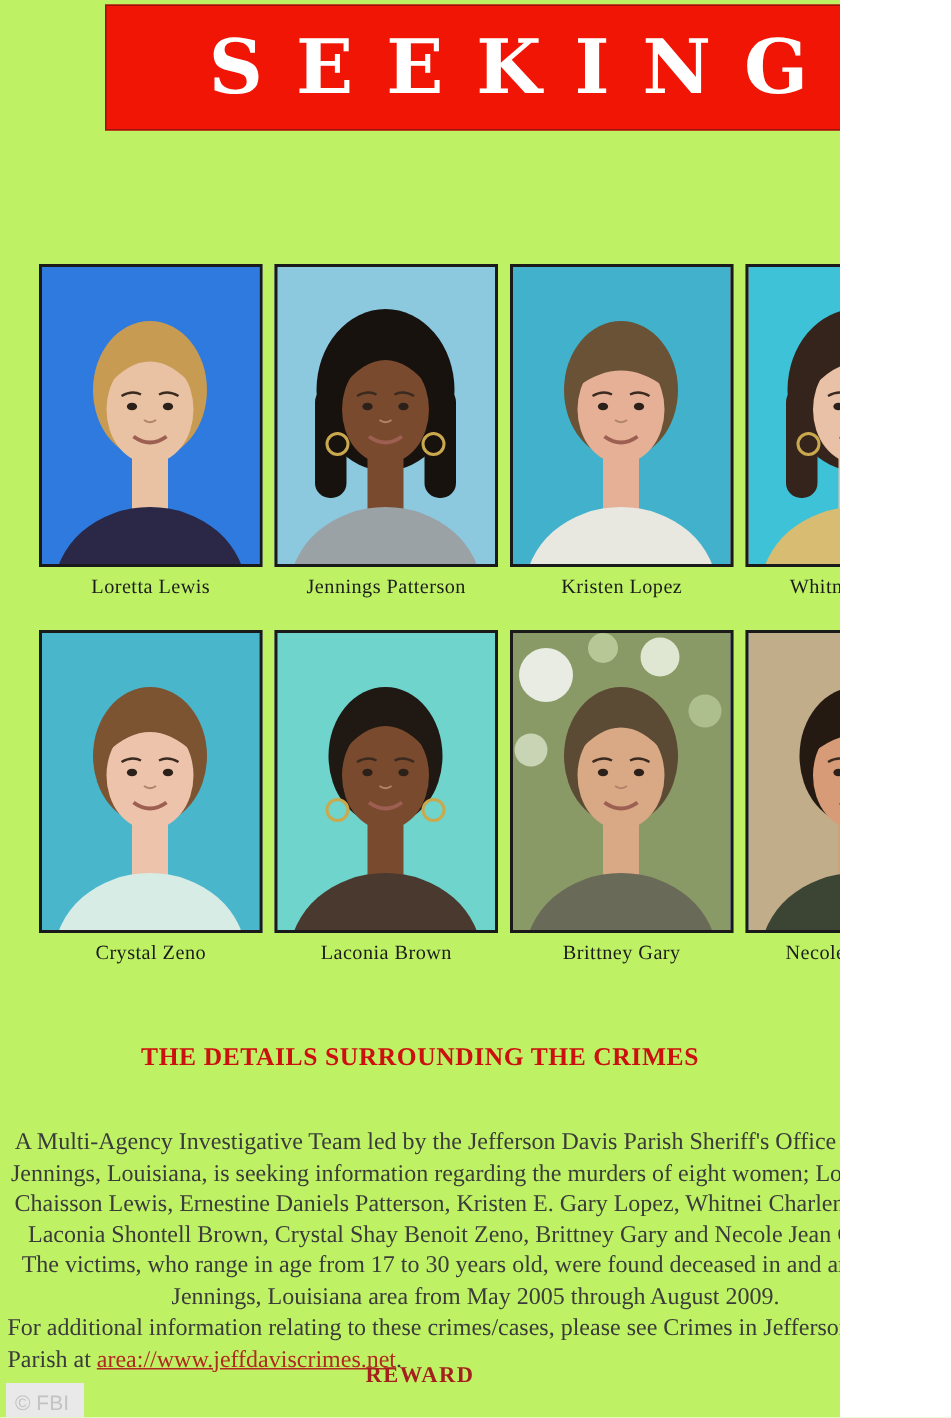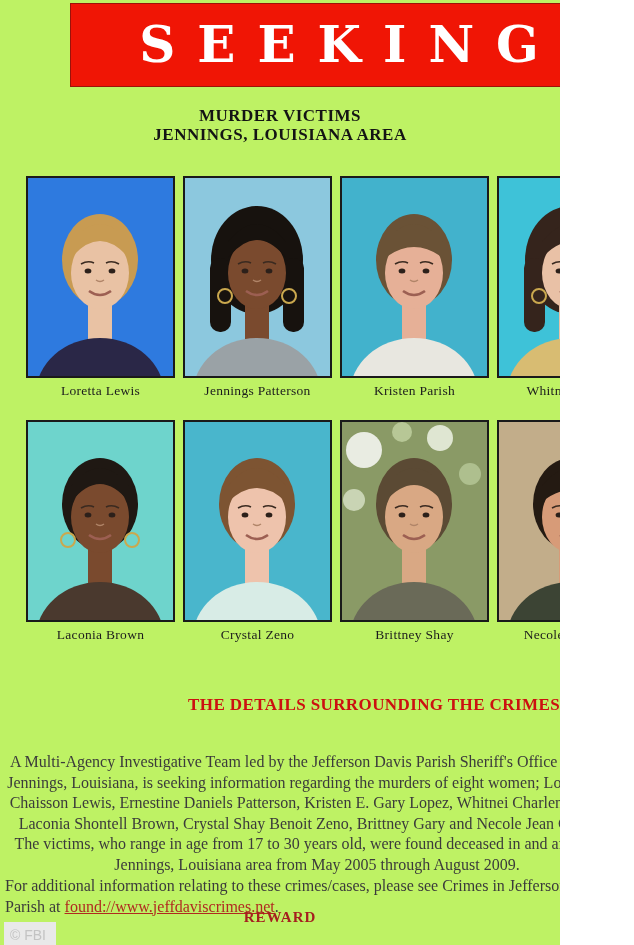--- a/index.html
+++ b/index.html
@@ -41,21 +41,21 @@
     width:145px;height:198px;border:2px solid #1a1a1a;background:#9ab;
     overflow:hidden;
   }
   .photo svg{display:block;}
   .caption{
     margin-top:5px;text-align:center;color:#1c1c1c;
     font-size:13.5px;line-height:15px;letter-spacing:.3px;
   }
   
   .details-heading{
-    position:absolute;top:695px;left:0;width:100%;text-align:right;
+    position:absolute;top:695px;left:0;width:100%;text-align:center;
     color:#cc1010;font-weight:bold;font-size:17px;letter-spacing:.4px;
   }
   .body-text{
     position:absolute;left:5px;width:624px;
     color:#3b3b3b;font-size:16px;line-height:20.5px;
   }
   .p1{top:736px;text-align:center;}
   .p2{top:860px;}
   .crimes-link{color:#b02a20;text-decoration:underline;}
   .reward{
@@ -71,24 +71,20 @@
 </style>
 </head>
 <body>
 
 <div class="poster">
 
   <div class="banner">
     <div class="banner-line1">SEEKING</div>
   </div>
 
-  <div class="subtitle">
-    <div>MURDER VICTIMS</div>
-    <div>JENNINGS, LOUISIANA AREA</div>
-  </div>
 
   <div class="photo-row r1">
       <figure class="cell">
         <div class="photo">
           <svg width="145" height="198" viewBox="0 0 145 198" xmlns="http://www.w3.org/2000/svg">
             <rect width="145" height="198" fill="#2e7adf"></rect>
             <ellipse cx="72" cy="82" rx="38" ry="46" fill="#c89b52"></ellipse>
             <rect x="60" y="120" width="24" height="46" fill="#e9c2a4"></rect>
             <ellipse cx="72" cy="95" rx="29" ry="36" fill="#e9c2a4"></ellipse>
             <path d="M 43 80 Q 72 46 101 80 L 101 64 Q 72 28 43 64 Z" fill="#c89b52"></path>
@@ -136,21 +132,21 @@
             <path d="M 43 80 Q 72 58 101 80 L 101 64 Q 72 28 43 64 Z" fill="#6a5236"></path>
             <ellipse cx="60" cy="93" rx="3.4" ry="2.5" fill="#2c201a"></ellipse>
             <ellipse cx="84" cy="93" rx="3.4" ry="2.5" fill="#2c201a"></ellipse>
             <path d="M53 86 q7 -4 13 -1" stroke="#3a2a20" stroke-width="1.6" fill="none"></path>
             <path d="M78 85 q6 -3 13 1" stroke="#3a2a20" stroke-width="1.6" fill="none"></path>
             <path d="M68 102 q4 3 8 0" stroke="#b08468" stroke-width="1.4" fill="none"></path>
             <path d="M61 113 q11 8 22 0" stroke="#9c5f52" stroke-width="2.6" fill="none"></path>
             <ellipse cx="72" cy="216" rx="64" ry="56" fill="#e8e7e0"></ellipse>
           </svg>
         </div>
-        <figcaption class="caption">Kristen Parish</figcaption>
+        <figcaption class="caption">Kristen Lopez</figcaption>
       </figure>
       <figure class="cell">
         <div class="photo">
           <svg width="145" height="198" viewBox="0 0 145 198" xmlns="http://www.w3.org/2000/svg">
             <rect width="145" height="198" fill="#3ec2d8"></rect>
             <ellipse cx="72" cy="82" rx="46" ry="54" fill="#35241c"></ellipse>
             <rect x="25" y="80" width="21" height="74" rx="10" fill="#35241c"></rect>
             <rect x="98" y="80" width="21" height="74" rx="10" fill="#35241c"></rect>
             <rect x="60" y="120" width="24" height="46" fill="#e9c1a6"></rect>
             <ellipse cx="72" cy="95" rx="29" ry="36" fill="#e9c1a6"></ellipse>
@@ -166,56 +162,56 @@
             <ellipse cx="72" cy="216" rx="64" ry="56" fill="#d8bc72"></ellipse>
           </svg>
         </div>
         <figcaption class="caption">Whitnei Dubois</figcaption>
       </figure>
     </div>
   <div class="photo-row r2">
       <figure class="cell">
         <div class="photo">
           <svg width="145" height="198" viewBox="0 0 145 198" xmlns="http://www.w3.org/2000/svg">
+            <rect width="145" height="198" fill="#49b6cc"></rect>
+            <ellipse cx="72" cy="82" rx="38" ry="46" fill="#7d5432"></ellipse>
+            <rect x="60" y="120" width="24" height="46" fill="#eec3ac"></rect>
+            <ellipse cx="72" cy="95" rx="29" ry="36" fill="#eec3ac"></ellipse>
+            <path d="M 43 80 Q 72 52 101 80 L 101 64 Q 72 28 43 64 Z" fill="#7d5432"></path>
+            <ellipse cx="60" cy="93" rx="3.4" ry="2.5" fill="#2c201a"></ellipse>
+            <ellipse cx="84" cy="93" rx="3.4" ry="2.5" fill="#2c201a"></ellipse>
+            <path d="M53 86 q7 -4 13 -1" stroke="#3a2a20" stroke-width="1.6" fill="none"></path>
+            <path d="M78 85 q6 -3 13 1" stroke="#3a2a20" stroke-width="1.6" fill="none"></path>
+            <path d="M68 102 q4 3 8 0" stroke="#b08468" stroke-width="1.4" fill="none"></path>
+            <path d="M61 113 q11 8 22 0" stroke="#9c5f52" stroke-width="2.6" fill="none"></path>
+            <ellipse cx="72" cy="216" rx="64" ry="56" fill="#d8ece6"></ellipse>
+          </svg>
+        </div>
+        <figcaption class="caption">Crystal Zeno</figcaption>
+      </figure>
+      <figure class="cell">
+        <div class="photo">
+          <svg width="145" height="198" viewBox="0 0 145 198" xmlns="http://www.w3.org/2000/svg">
             <rect width="145" height="198" fill="#6ed4cc"></rect>
             <ellipse cx="72" cy="82" rx="38" ry="46" fill="#1f1813"></ellipse>
             <rect x="60" y="120" width="24" height="46" fill="#7a4a2e"></rect>
             <ellipse cx="72" cy="95" rx="29" ry="36" fill="#7a4a2e"></ellipse>
             <path d="M 43 80 Q 72 44 101 80 L 101 64 Q 72 28 43 64 Z" fill="#1f1813"></path>
             <circle cx="40" cy="118" r="7" fill="none" stroke="#caa84e" stroke-width="2"></circle>
             <circle cx="104" cy="118" r="7" fill="none" stroke="#caa84e" stroke-width="2"></circle>
             <ellipse cx="60" cy="93" rx="3.4" ry="2.5" fill="#2c201a"></ellipse>
             <ellipse cx="84" cy="93" rx="3.4" ry="2.5" fill="#2c201a"></ellipse>
             <path d="M53 86 q7 -4 13 -1" stroke="#3a2a20" stroke-width="1.6" fill="none"></path>
             <path d="M78 85 q6 -3 13 1" stroke="#3a2a20" stroke-width="1.6" fill="none"></path>
             <path d="M68 102 q4 3 8 0" stroke="#b08468" stroke-width="1.4" fill="none"></path>
             <path d="M61 113 q11 8 22 0" stroke="#9c5f52" stroke-width="2.6" fill="none"></path>
             <ellipse cx="72" cy="216" rx="64" ry="56" fill="#4a392e"></ellipse>
           </svg>
         </div>
         <figcaption class="caption">Laconia Brown</figcaption>
-      </figure>
-      <figure class="cell">
-        <div class="photo">
-          <svg width="145" height="198" viewBox="0 0 145 198" xmlns="http://www.w3.org/2000/svg">
-            <rect width="145" height="198" fill="#49b6cc"></rect>
-            <ellipse cx="72" cy="82" rx="38" ry="46" fill="#7d5432"></ellipse>
-            <rect x="60" y="120" width="24" height="46" fill="#eec3ac"></rect>
-            <ellipse cx="72" cy="95" rx="29" ry="36" fill="#eec3ac"></ellipse>
-            <path d="M 43 80 Q 72 52 101 80 L 101 64 Q 72 28 43 64 Z" fill="#7d5432"></path>
-            <ellipse cx="60" cy="93" rx="3.4" ry="2.5" fill="#2c201a"></ellipse>
-            <ellipse cx="84" cy="93" rx="3.4" ry="2.5" fill="#2c201a"></ellipse>
-            <path d="M53 86 q7 -4 13 -1" stroke="#3a2a20" stroke-width="1.6" fill="none"></path>
-            <path d="M78 85 q6 -3 13 1" stroke="#3a2a20" stroke-width="1.6" fill="none"></path>
-            <path d="M68 102 q4 3 8 0" stroke="#b08468" stroke-width="1.4" fill="none"></path>
-            <path d="M61 113 q11 8 22 0" stroke="#9c5f52" stroke-width="2.6" fill="none"></path>
-            <ellipse cx="72" cy="216" rx="64" ry="56" fill="#d8ece6"></ellipse>
-          </svg>
-        </div>
-        <figcaption class="caption">Crystal Zeno</figcaption>
       </figure>
       <figure class="cell">
         <div class="photo">
           <svg width="145" height="198" viewBox="0 0 145 198" xmlns="http://www.w3.org/2000/svg">
             <rect width="145" height="198" fill="#8a9a66"></rect>
             <circle cx="22" cy="28" r="18" fill="#e9ece2"></circle>
             <circle cx="98" cy="16" r="13" fill="#dfe6d2"></circle>
             <circle cx="128" cy="52" r="11" fill="#aebf8e"></circle>
             <circle cx="12" cy="78" r="11" fill="#c9d4b4"></circle>
             <circle cx="60" cy="10" r="10" fill="#b7c796"></circle>
@@ -225,21 +221,21 @@
             <path d="M 43 80 Q 72 46 101 80 L 101 64 Q 72 28 43 64 Z" fill="#5b4a34"></path>
             <ellipse cx="60" cy="93" rx="3.4" ry="2.5" fill="#2c201a"></ellipse>
             <ellipse cx="84" cy="93" rx="3.4" ry="2.5" fill="#2c201a"></ellipse>
             <path d="M53 86 q7 -4 13 -1" stroke="#3a2a20" stroke-width="1.6" fill="none"></path>
             <path d="M78 85 q6 -3 13 1" stroke="#3a2a20" stroke-width="1.6" fill="none"></path>
             <path d="M68 102 q4 3 8 0" stroke="#b08468" stroke-width="1.4" fill="none"></path>
             <path d="M61 113 q11 8 22 0" stroke="#9c5f52" stroke-width="2.6" fill="none"></path>
             <ellipse cx="72" cy="216" rx="64" ry="56" fill="#6a6a58"></ellipse>
           </svg>
         </div>
-        <figcaption class="caption">Brittney Shay</figcaption>
+        <figcaption class="caption">Brittney Gary</figcaption>
       </figure>
       <figure class="cell">
         <div class="photo">
           <svg width="145" height="198" viewBox="0 0 145 198" xmlns="http://www.w3.org/2000/svg">
             <rect width="145" height="198" fill="#c2ad8a"></rect>
             <rect x="92" y="-6" width="56" height="32" rx="7" fill="#2e3430"></rect>
             <rect x="98" y="2" width="44" height="4" fill="#4a524c"></rect>
             <ellipse cx="72" cy="82" rx="38" ry="46" fill="#241a12"></ellipse>
             <rect x="60" y="120" width="24" height="46" fill="#d79b78"></rect>
             <ellipse cx="72" cy="95" rx="29" ry="36" fill="#d79b78"></ellipse>
@@ -254,19 +250,19 @@
           </svg>
         </div>
         <figcaption class="caption">Necole Jefferson</figcaption>
       </figure>
     </div>
 
   <div class="details-heading">THE DETAILS SURROUNDING THE CRIMES</div>
 
   <p class="body-text p1">A Multi-Agency Investigative Team led by the Jefferson Davis Parish Sheriff's Office located in Jennings, Louisiana, is seeking information regarding the murders of eight women; Loretta Lynn Chaisson Lewis, Ernestine Daniels Patterson, Kristen E. Gary Lopez, Whitnei Charlene Dubois, Laconia Shontell Brown, Crystal Shay Benoit Zeno, Brittney Gary and Necole Jean Guillory. The victims, who range in age from 17 to 30 years old, were found deceased in and around the Jennings, Louisiana area from May 2005 through August 2009.</p>
 
-  <p class="body-text p2"><span>For additional information relating to these crimes/cases, please see Crimes in Jefferson Davis Parish at </span><a href="#" class="crimes-link">found://www.jeffdaviscrimes.net</a><span>.</span></p>
+  <p class="body-text p2"><span>For additional information relating to these crimes/cases, please see Crimes in Jefferson Davis Parish at </span><a href="#" class="crimes-link">area://www.jeffdaviscrimes.net</a><span>.</span></p>
 
   <div class="reward">REWARD</div>
 
   <div class="watermark">© FBI</div>
 
 </div>
 
 </body></html>

